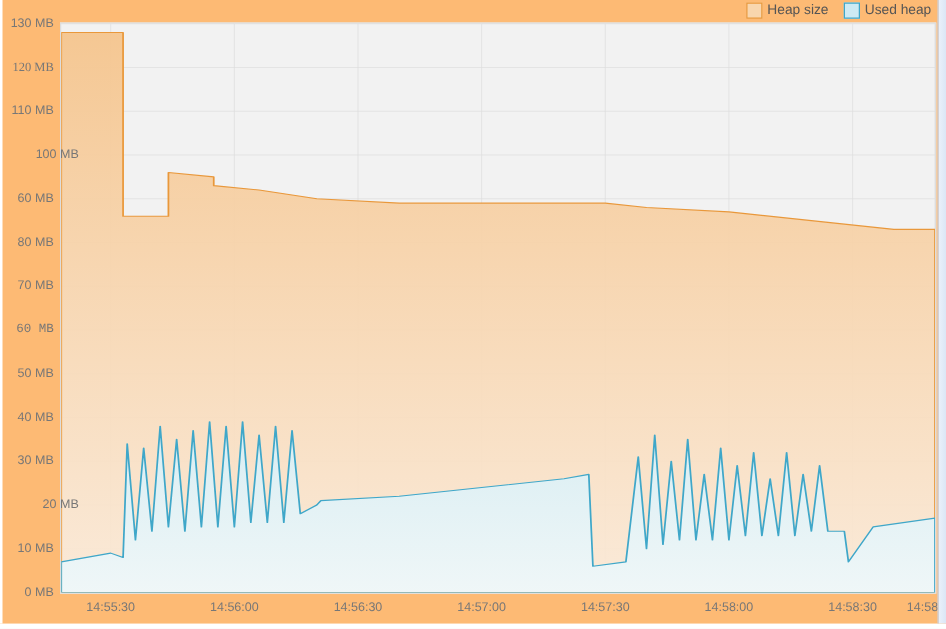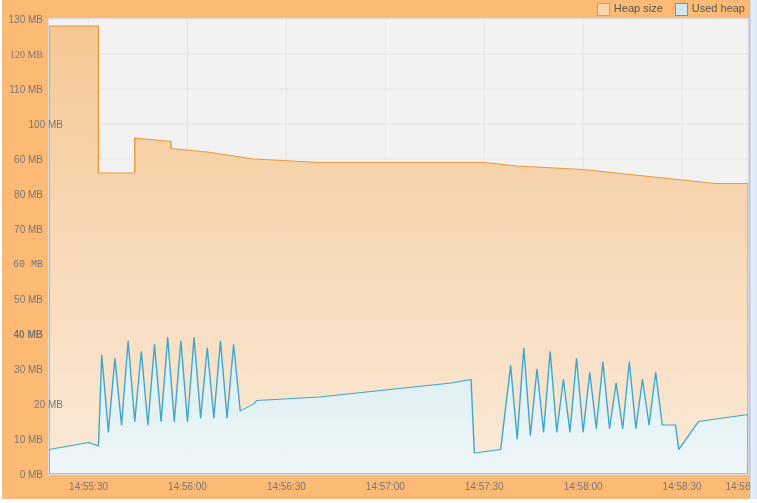--- a/index.html
+++ b/index.html
@@ -66,21 +66,21 @@
           <line y1="0" y2="1000" x1="1000" x2="1000"></line>
         </g>
       <path id="heapPath" class="series-heap" d="M0,15.384615384615358 L70.75471698113208,15.384615384615358 L70.75471698113208,338.46153846153845 L122.64150943396227,338.46153846153845 L122.64150943396227,261.53846153846155 L174.52830188679243,269.2307692307693 L174.52830188679243,284.61538461538464 L226.41509433962264,292.30769230769226 L292.45283018867923,307.69230769230774 L386.7924528301887,315.38461538461536 L622.6415094339623,315.38461538461536 L669.8113207547169,323.0769230769231 L764.1509433962265,330.76923076923083 L858.4905660377359,346.1538461538462 L952.8301886792453,361.53846153846155 L1000,361.53846153846155 L1000,1000 L0,1000 Z"></path>
       <path id="usedPath" class="series-used" d="M0,946.1538461538462 L56.60377358490566,930.7692307692307 L70.75471698113208,938.4615384615385 L75.47169811320754,738.4615384615385 L84.90566037735849,907.6923076923077 L94.33962264150944,746.1538461538462 L103.77358490566039,892.3076923076923 L113.20754716981132,707.6923076923076 L122.64150943396227,884.6153846153846 L132.0754716981132,730.7692307692307 L141.50943396226415,892.3076923076923 L150.94339622641508,715.3846153846155 L160.37735849056602,884.6153846153846 L169.81132075471697,700 L179.24528301886792,884.6153846153846 L188.67924528301887,707.6923076923076 L198.11320754716982,884.6153846153846 L207.54716981132077,700 L216.9811320754717,876.9230769230769 L226.41509433962264,723.0769230769231 L235.8490566037736,876.9230769230769 L245.28301886792454,707.6923076923076 L254.71698113207546,876.9230769230769 L264.1509433962264,715.3846153846155 L273.58490566037733,861.5384615384615 L292.45283018867923,846.1538461538462 L297.1698113207547,838.4615384615385 L386.7924528301887,830.7692307692307 L481.1320754716981,815.3846153846154 L575.4716981132075,800 L603.7735849056603,792.3076923076923 L608.4905660377359,953.8461538461538 L646.2264150943397,946.1538461538462 L660.377358490566,761.5384615384615 L669.8113207547169,923.0769230769231 L679.2452830188679,723.0769230769231 L688.6792452830189,915.3846153846154 L698.1132075471697,769.2307692307693 L707.5471698113207,907.6923076923077 L716.9811320754717,730.7692307692307 L726.4150943396226,907.6923076923077 L735.8490566037735,792.3076923076923 L745.2830188679245,907.6923076923077 L754.7169811320755,746.1538461538462 L764.1509433962265,907.6923076923077 L773.5849056603774,776.9230769230769 L783.0188679245283,900 L792.4528301886793,753.8461538461538 L801.8867924528303,900 L811.3207547169811,800 L820.7547169811321,900 L830.1886792452831,753.8461538461538 L839.622641509434,900 L849.0566037735849,792.3076923076923 L858.4905660377359,892.3076923076923 L867.9245283018868,776.9230769230769 L877.3584905660377,892.3076923076923 L896.2264150943397,892.3076923076923 L900.9433962264151,946.1538461538462 L929.2452830188679,884.6153846153846 L1000,869.2307692307693 L1000,1000 L0,1000 Z"></path>
     </svg>
     <div id="yticks">
         <div class="tick-y" style="top: 100%;">0 MB</div>
         <div class="tick-y" style="top: 92.3077%;">10 MB</div>
         <div class="tick-y" style="top: 84.6154%; margin-left: 20px;">20 MB</div>
         <div class="tick-y" style="top: 76.9231%;">30 MB</div>
-        <div class="tick-y" style="top: 69.2308%; font-weight: bold;">40 MB</div>
+        <div class="tick-y" style="top: 69.2308%;">40 MB</div>
         <div class="tick-y" style="top: 61.5385%;">50 MB</div>
         <div class="tick-y" style="top: 53.8462%; font-family: Liberation Mono, monospace;">60 MB</div>
         <div class="tick-y" style="top: 46.1538%;">70 MB</div>
         <div class="tick-y" style="top: 38.4615%;">80 MB</div>
         <div class="tick-y" style="top: 30.7692%;">60 MB</div>
         <div class="tick-y" style="top: 23.0769%; margin-left: 20px;">100 MB</div>
         <div class="tick-y" style="top: 15.3846%;">110 MB</div>
         <div class="tick-y" style="top: 7.69231%; font-family: Liberation Serif, serif;">120 MB</div>
         <div class="tick-y" style="top: 0%;">130 MB</div>
       </div>

